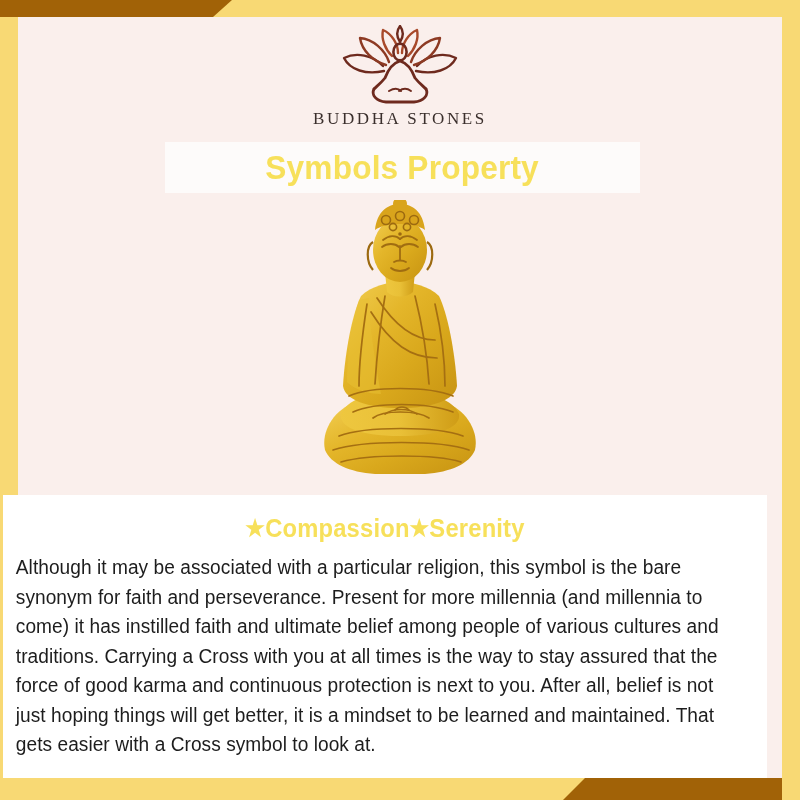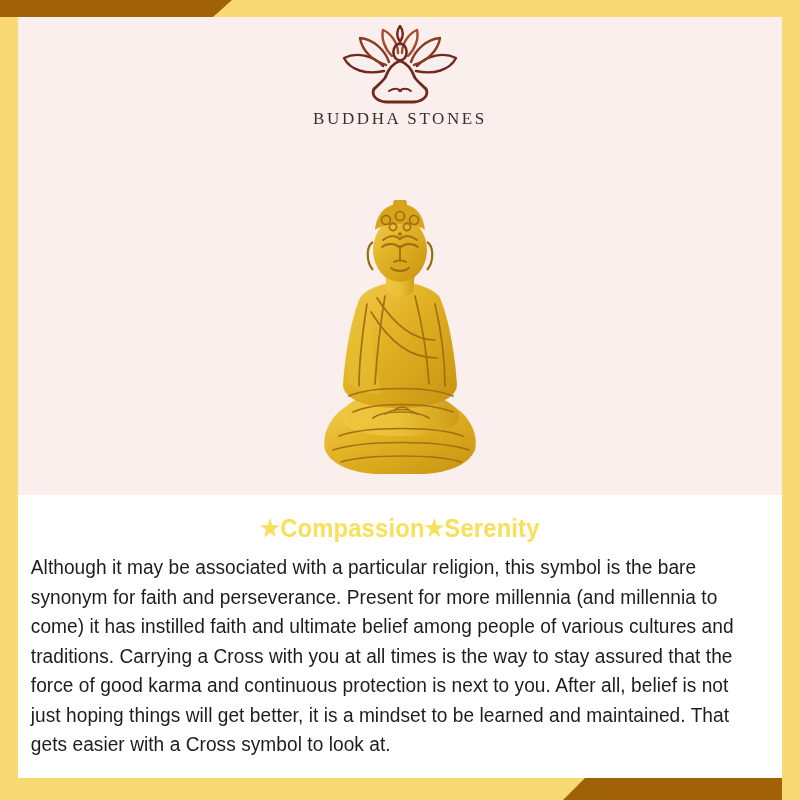--- a/index.html
+++ b/index.html
@@ -144,21 +144,21 @@
     color: #ffffff;
     font-size: 20px;
     font-weight: 400;
     letter-spacing: 0.4px;
     white-space: nowrap;
   }
 
   
   .card {
     position: absolute;
-    left: 18px;
+    left: 3px;
     top: 495px;
     width: 764px;
     height: 283px;
     background: #ffffff;
   }
 
   .subtitle {
     margin: 0;
     padding-top: 19px;
     text-align: center;
@@ -225,20 +225,23 @@
 
           <path d="M34 64 C 31 70, 36 76, 46 77 L 74 77 C 84 76, 89 70, 86 64" stroke="#6e2a1e" stroke-width="2.8"></path>
 
           <path d="M49 66 C 54 63, 58 63, 61 66" stroke="#6e2a1e" stroke-width="2"></path>
           <path d="M59 66 C 63 63, 67 63, 71 66" stroke="#6e2a1e" stroke-width="2"></path>
         </g>
       </svg>
       <div class="logo-word">BUDDHA STONES</div>
     </div>
 
+    <div class="title-plate">
+      <div class="title-text">Symbols Property</div>
+    </div>
 
     <div class="statue-wrap">
       <svg class="statue" viewBox="0 0 178 282">
         <defs>
           <linearGradient id="gold" x1="0" y1="0" x2="1" y2="1">
             <stop offset="0%" stop-color="#f2ce52"></stop>
             <stop offset="35%" stop-color="#e4b62a"></stop>
             <stop offset="62%" stop-color="#d9a81c"></stop>
             <stop offset="100%" stop-color="#c79312"></stop>
           </linearGradient>

